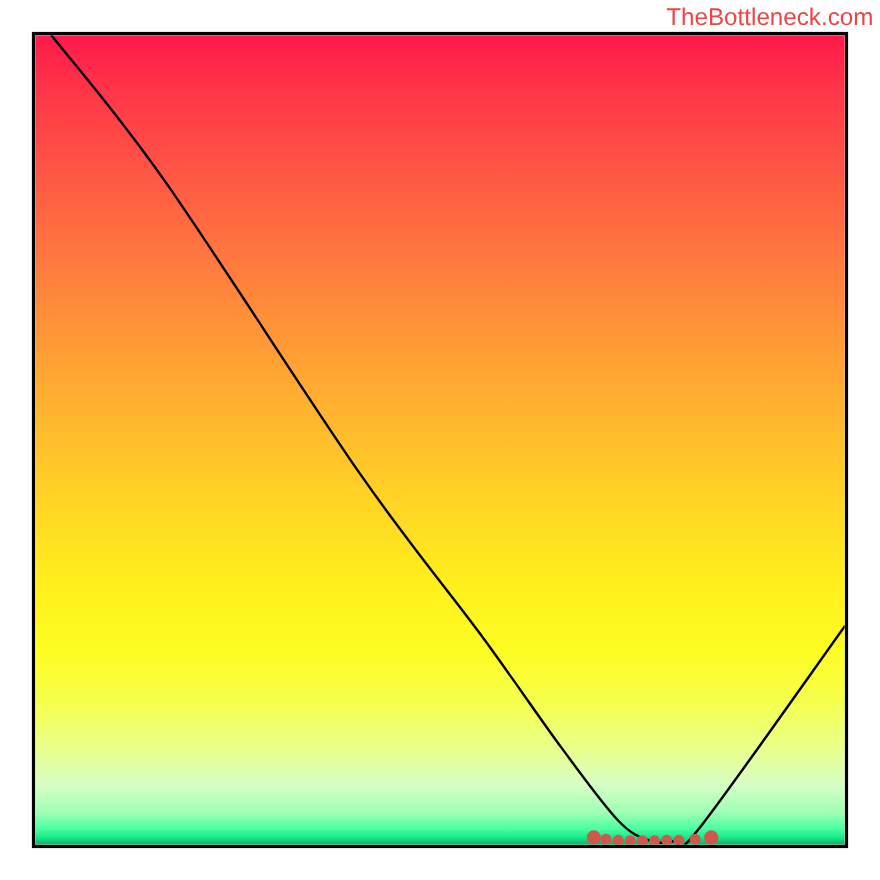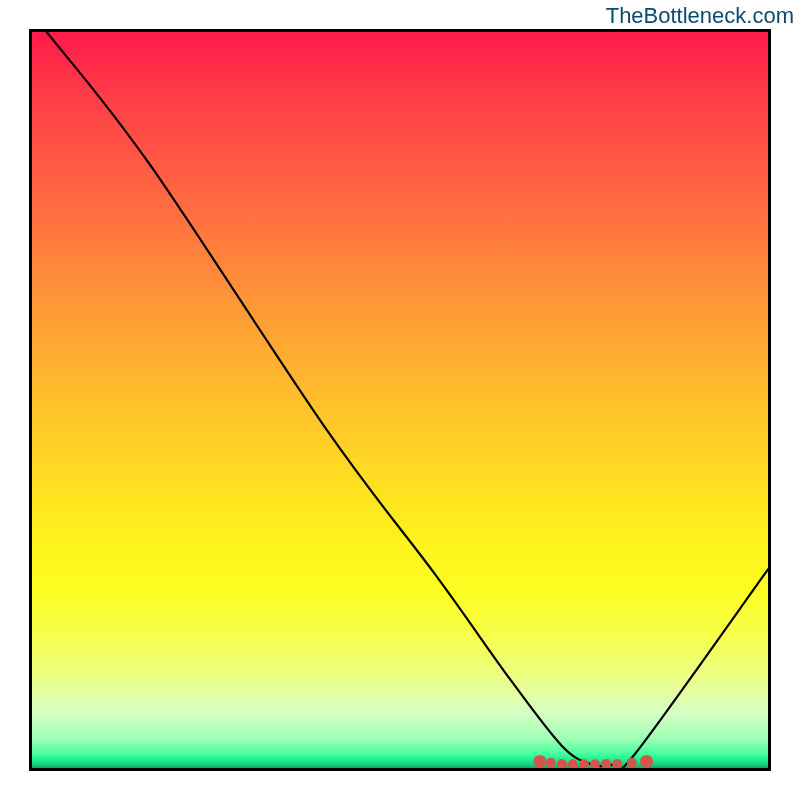--- a/index.html
+++ b/index.html
@@ -10,21 +10,21 @@
     background: #ffffff;
     font-family: Arial, Helvetica, sans-serif;
     position: relative;
   }
   .watermark {
     position: absolute;
     top: 3px;
     right: 6px;
     font-size: 22px;
     font-weight: 400;
-    color: #0c4a6e;
+    color: #ef4444;
     letter-spacing: 0px;
   }
   .plot-area {
     position: absolute;
     left: 29px;
     top: 29px;
     width: 742px;
     height: 742px;
     border: 3px solid #000000;
     box-sizing: border-box;

